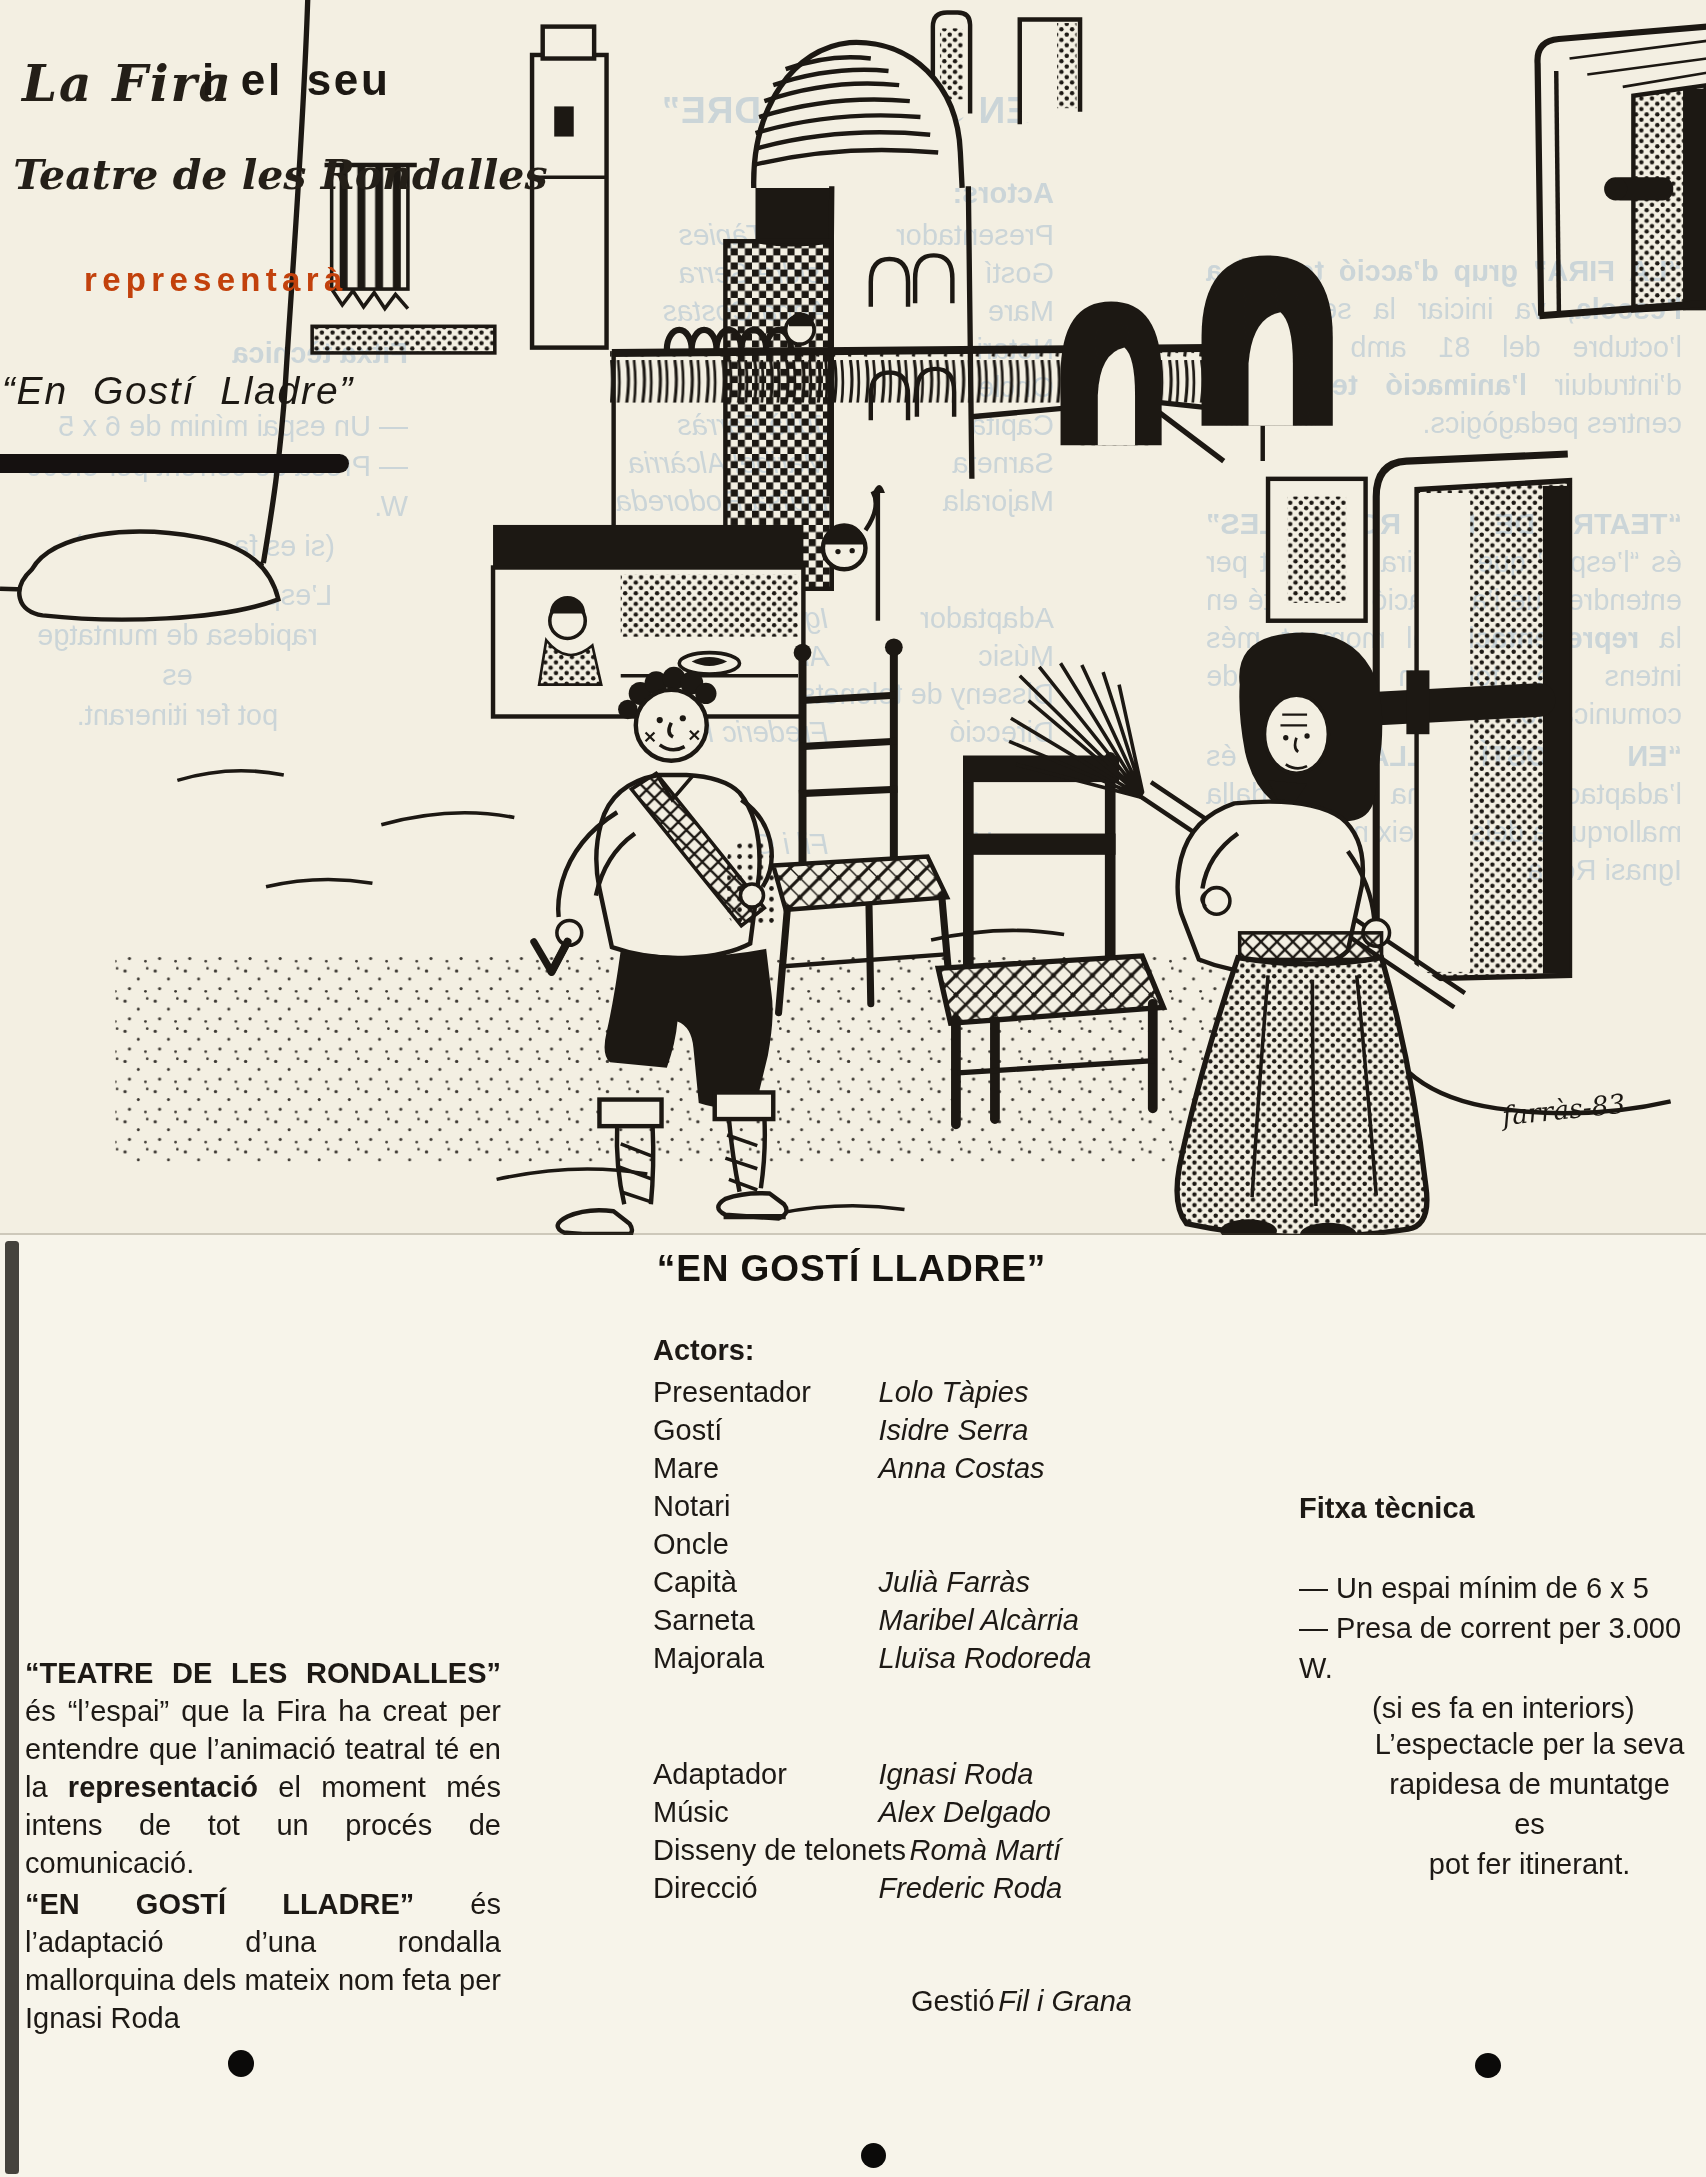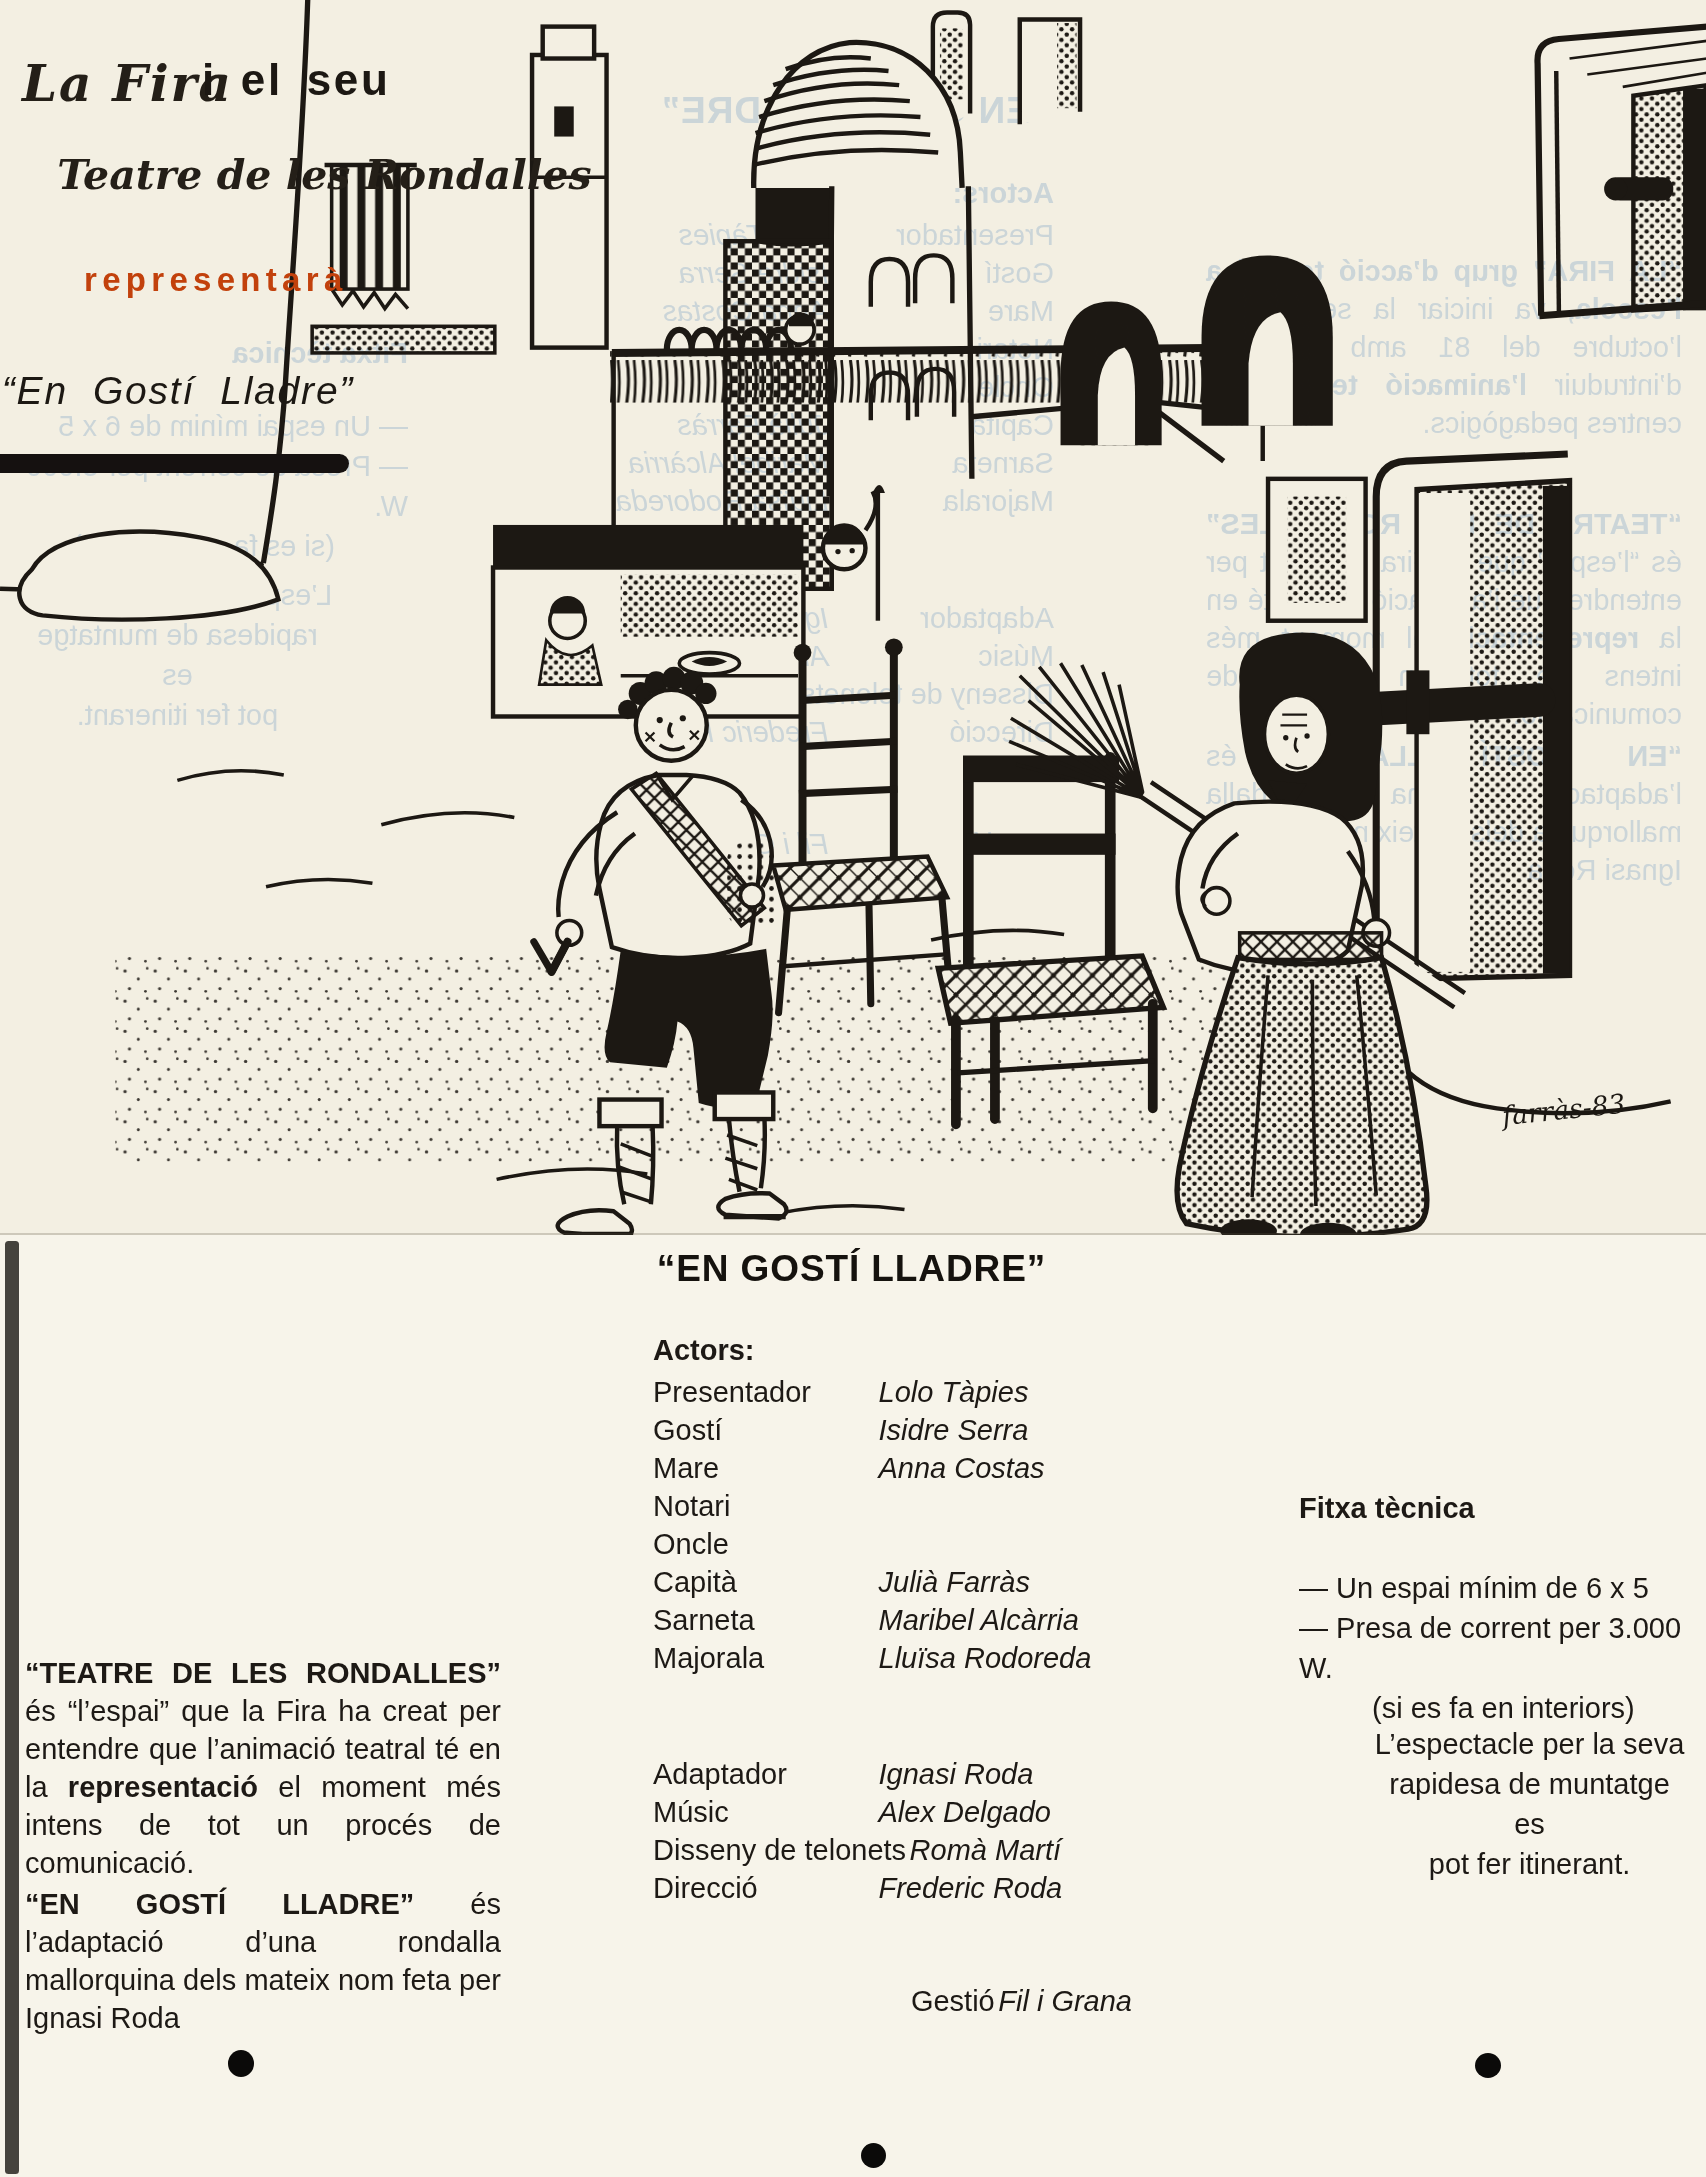--- a/index.html
+++ b/index.html
@@ -8,21 +8,21 @@
     background:#f3efe2;
     font-family:"Liberation Sans",sans-serif;
     color:#1d1915;
   }
   .abs{position:absolute;}
   
   .cover{position:absolute;left:0;top:0;width:1707px;height:1235px;background:#f3efe2;overflow:hidden;}
   .cover-script{font-family:"DejaVu Serif",serif;font-style:italic;font-weight:700;color:#241f18;}
   .cover-line1-script{left:22px;top:54px;font-size:50px;letter-spacing:1.8px;}
   .cover-line1-sans{left:202px;top:55px;font-size:44px;font-weight:bold;letter-spacing:2.7px;word-spacing:8.9px;color:#1c1813;}
-  .cover-line2-script{left:13.3px;top:151px;font-size:41px;letter-spacing:0px;margin-left:44px;}
+  .cover-line2-script{left:13.3px;top:151px;font-size:41px;letter-spacing:0px;}
   .cover-line3{left:84px;top:261px;font-size:33px;font-weight:bold;letter-spacing:5.3px;color:#c2410c;}
   .cover-line4{left:1.8px;top:369px;font-size:39px;font-style:italic;letter-spacing:1.8px;word-spacing:12.4px;color:#1c1813;}
   .cover-bar{left:0;top:454px;width:349px;height:18.6px;background:#151110;border-radius:0 10.6px 10.6px 0;}
   .signature{left:1502px;top:1094px;font-family:"DejaVu Serif",serif;font-style:italic;font-size:26.6px;color:#1c1813;transform:rotate(-6deg);}
   .scene{position:absolute;left:0;top:0;width:1707px;height:1237px;}
   
   .program{position:absolute;left:0;top:1235px;width:1707px;height:943px;background:#f7f4ea;overflow:hidden;}
   .seam{left:0;top:1233px;width:1707px;height:2.7px;background:rgba(90,82,66,.25);}
   .edge-strip{left:5.3px;top:1241px;width:14px;height:933px;background:#26231e;opacity:.85;border-radius:3.5px;}
   .prog-title{left:426px;top:13.3px;width:851px;text-align:center;font-size:37px;font-weight:bold;letter-spacing:0.9px;color:#15120e;}

